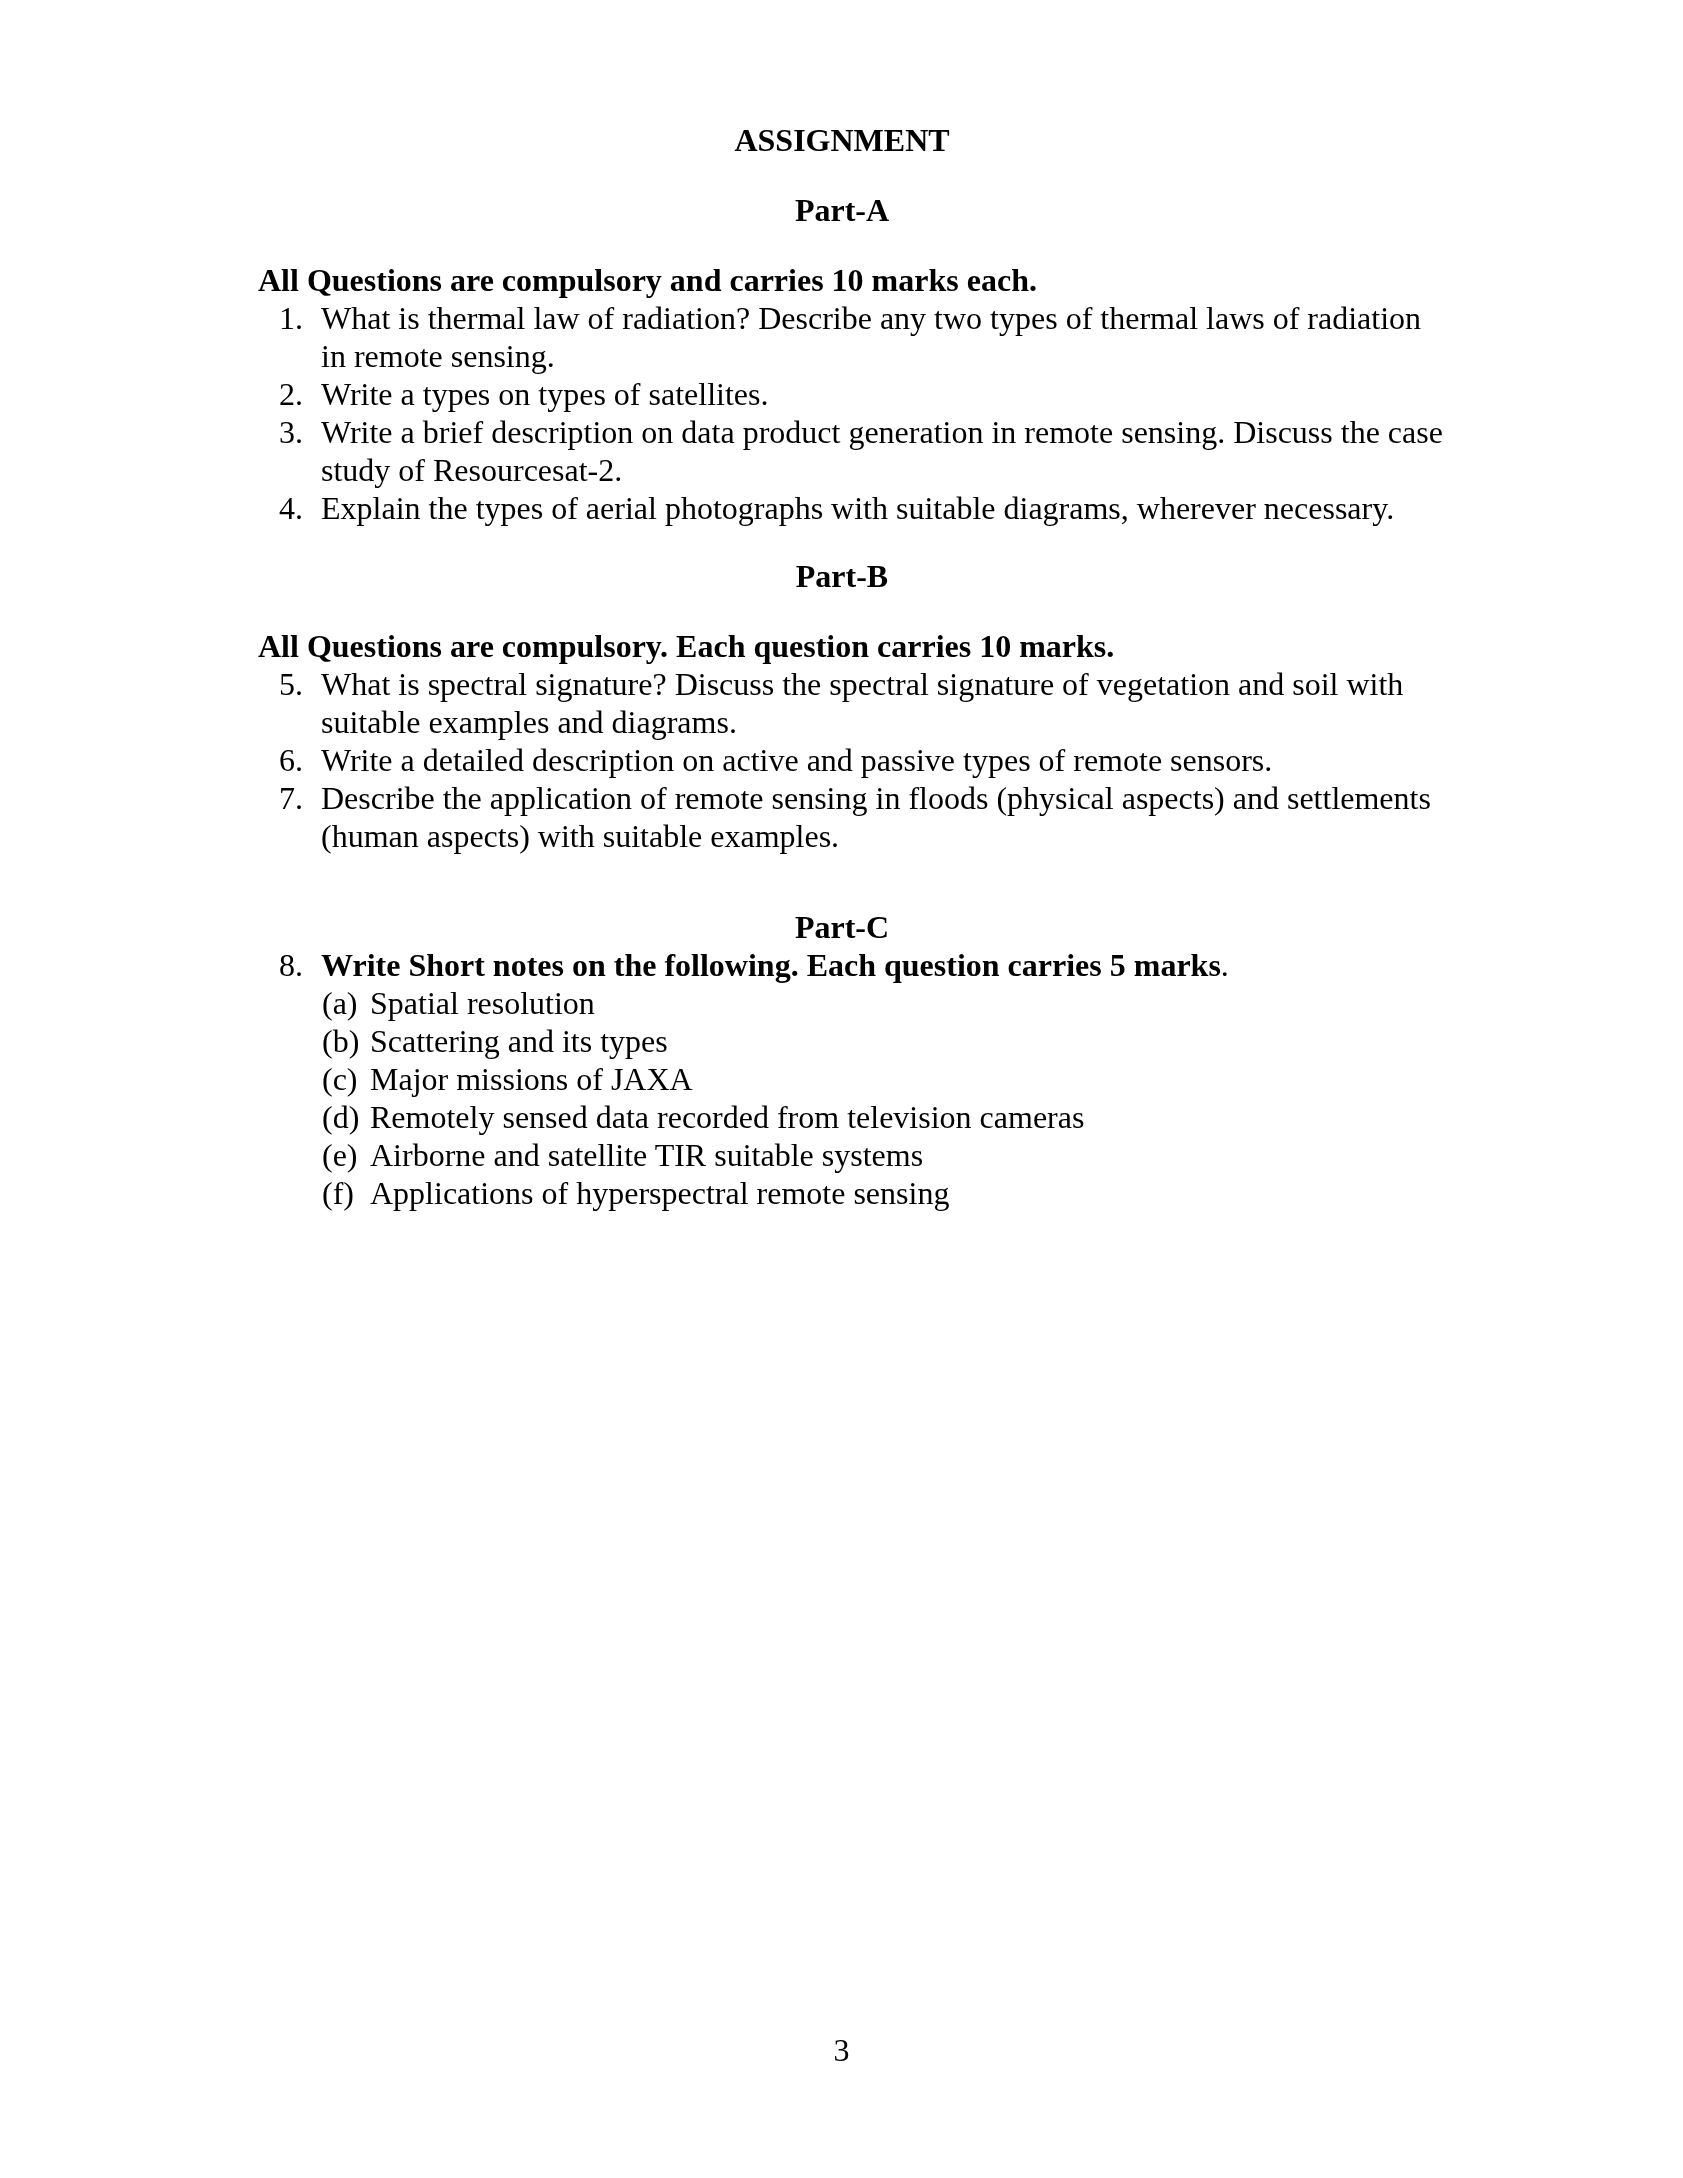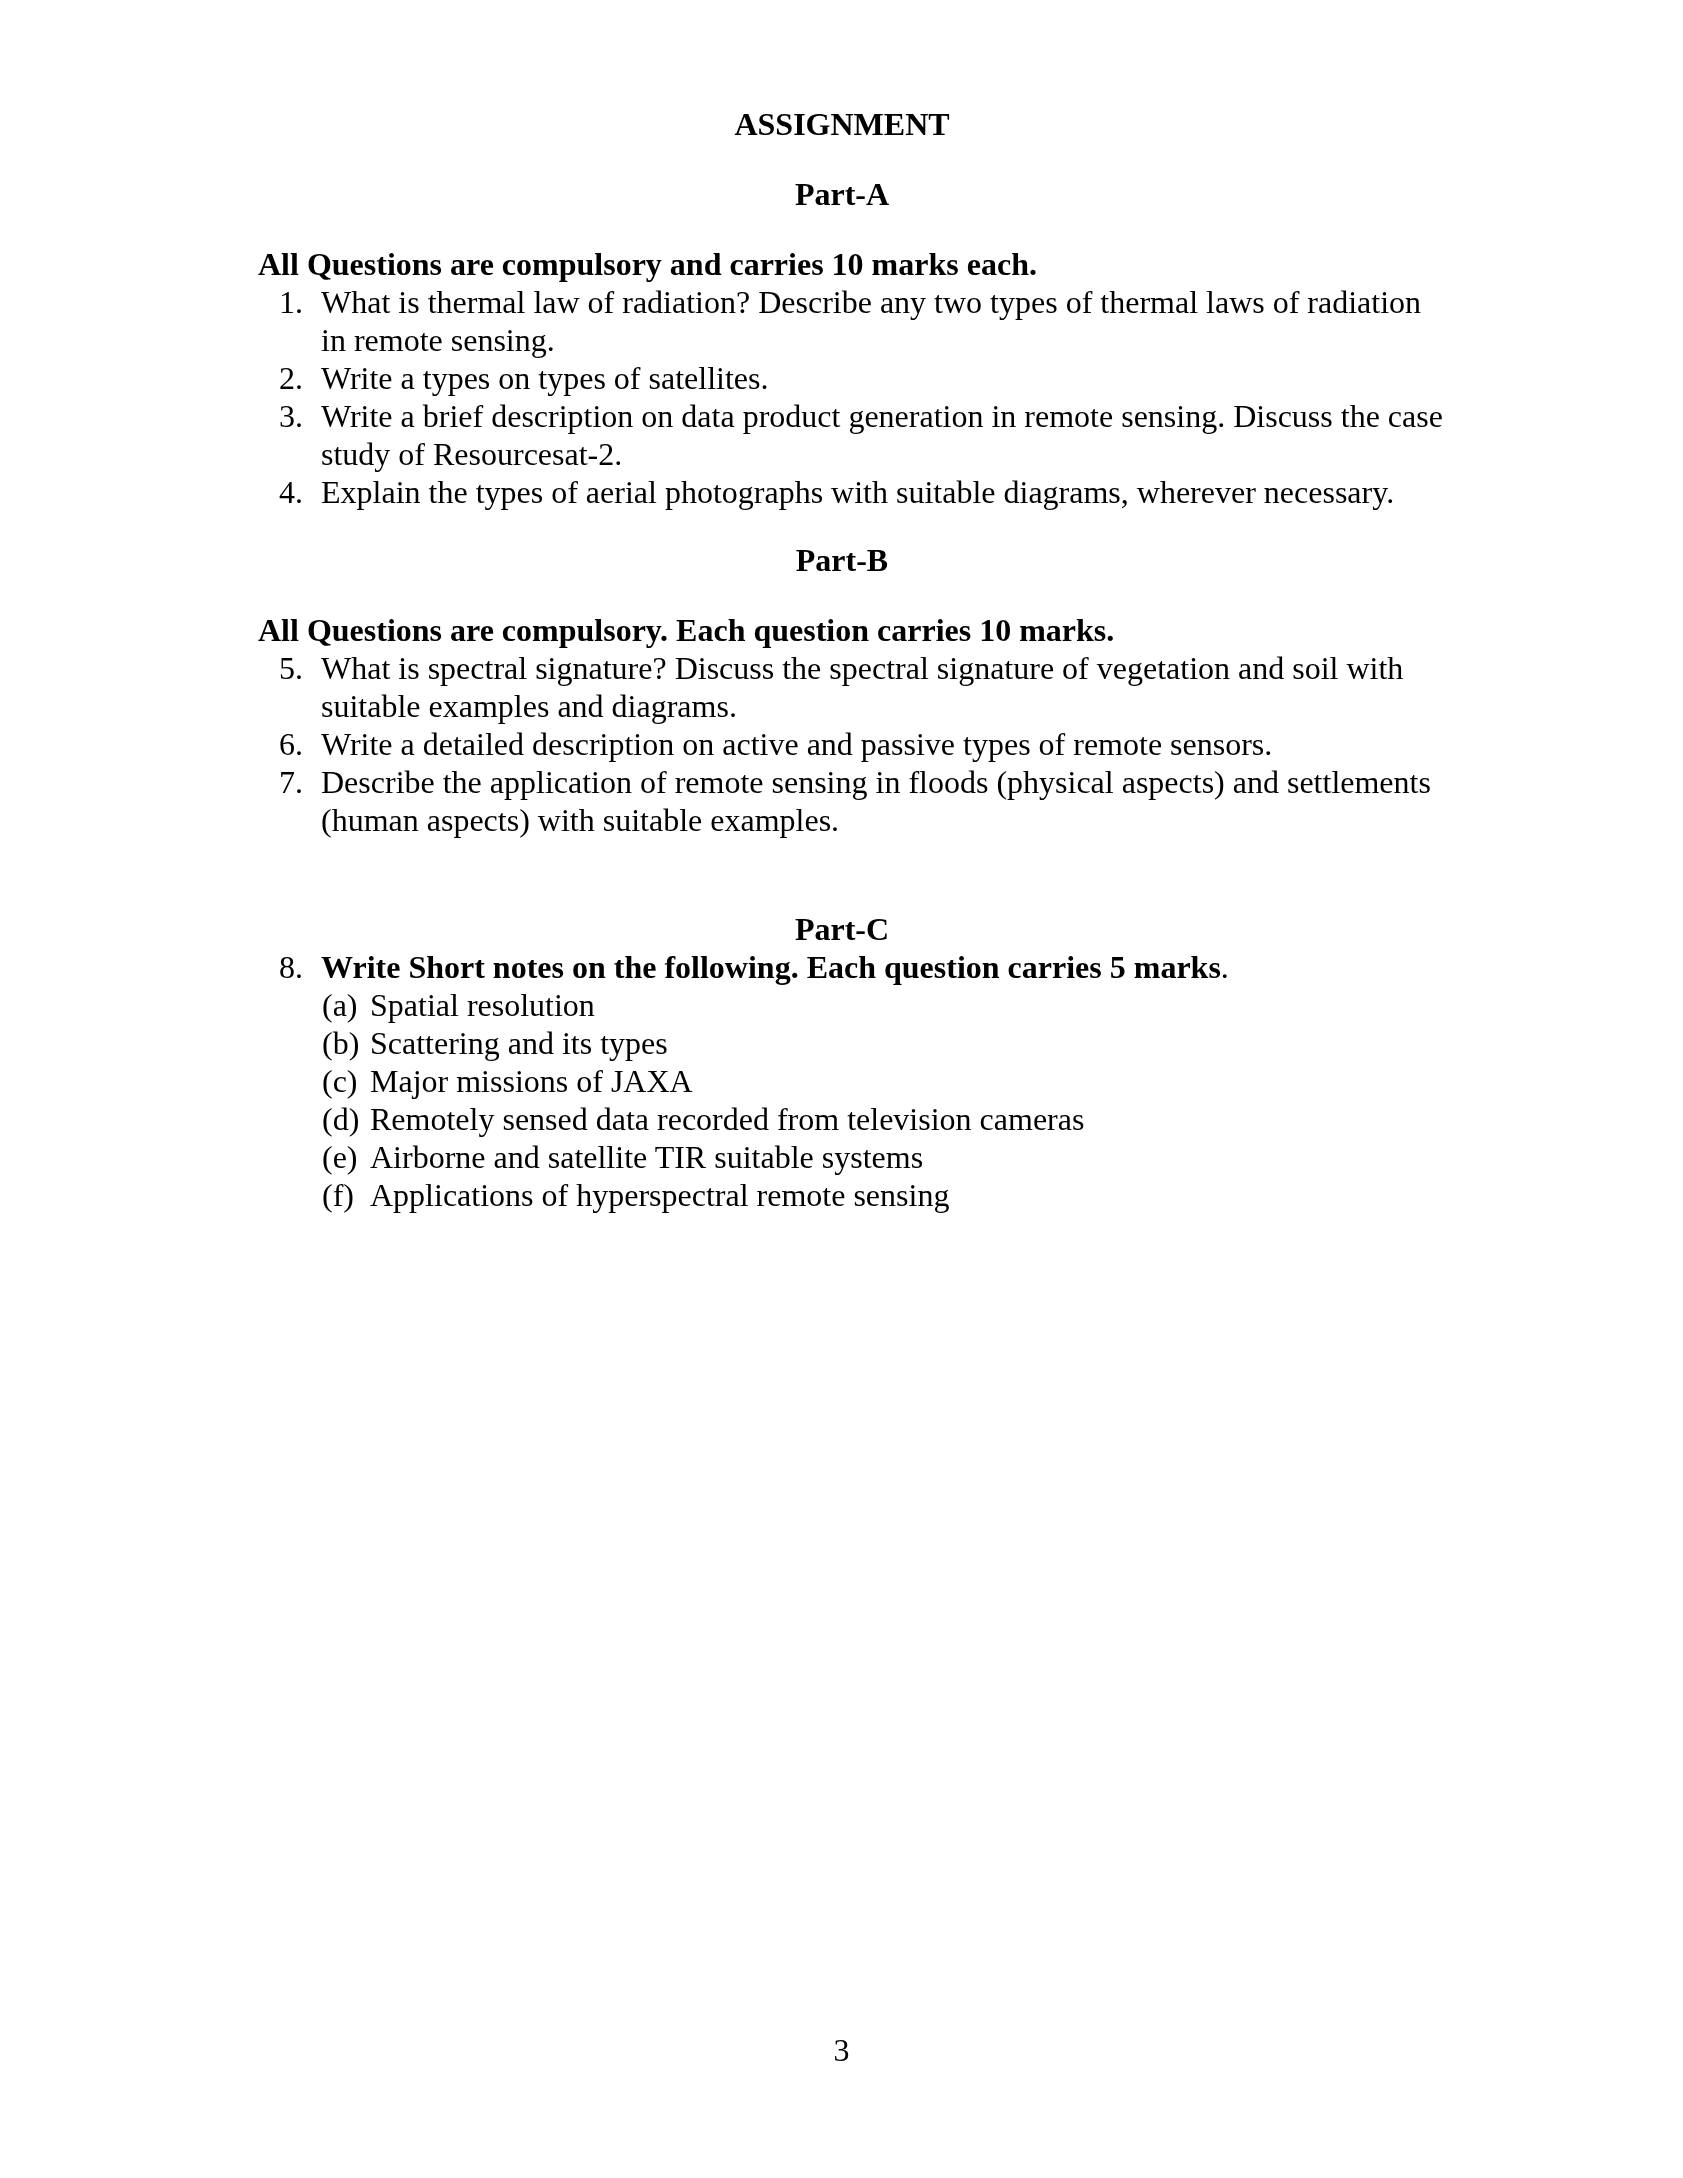--- a/index.html
+++ b/index.html
@@ -18,38 +18,38 @@
   .page {
     position: relative;
     width: 1683px;
     height: 2178px;
     background: #ffffff;
     overflow: hidden;
   }
   .content {
     position: absolute;
     left: 238px;
-    top: 105px;
+    top: 121px;
     width: 1208px;
   }
   .doc-title {
     text-align: center;
     font-weight: bold;
   }
   .header-block {
     text-align: right;
     font-weight: bold;
   }
   .section-heading {
     text-align: center;
     font-weight: bold;
   }
   .mt-parta { margin-top: 32px; }
   .mt-partb { margin-top: 30px; }
-  .mt-partc { margin-top: 71px; }
+  .mt-partc { margin-top: 53px; }
   .instruction {
     font-weight: bold;
     margin-top: 32px;
     margin-left: 20px;
   }
   .q-row {
     display: flex;
     align-items: flex-start;
   }
   .q-num {

